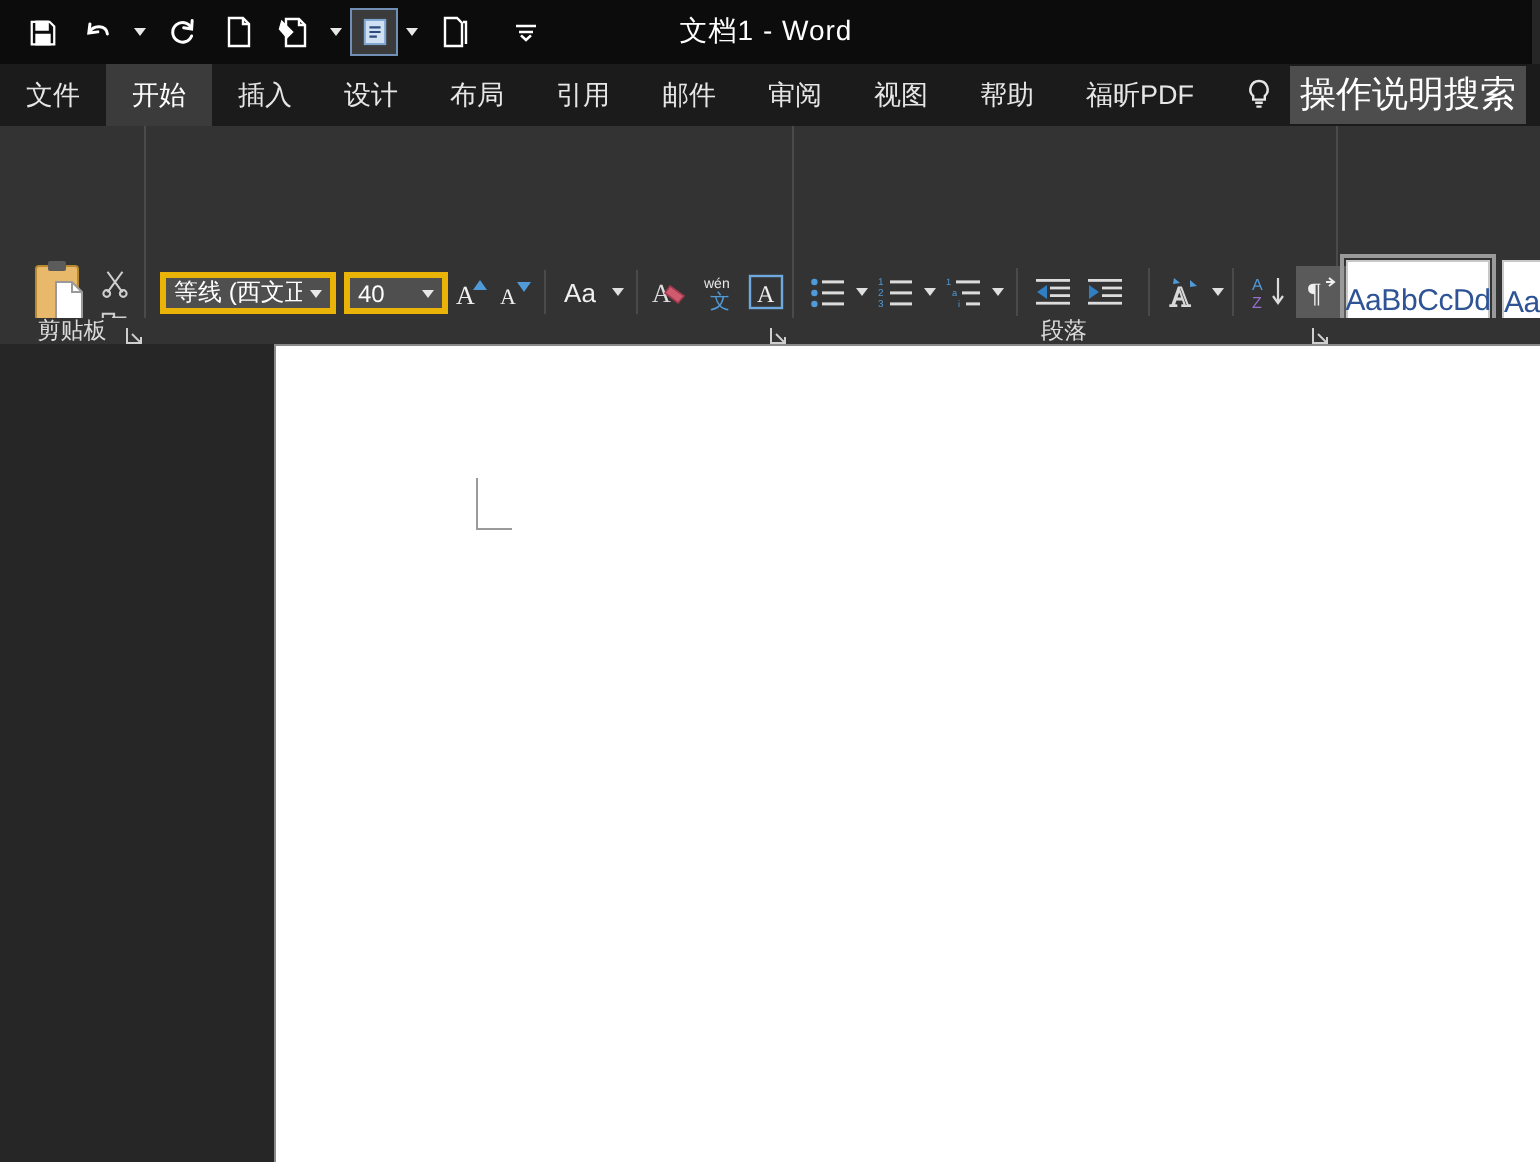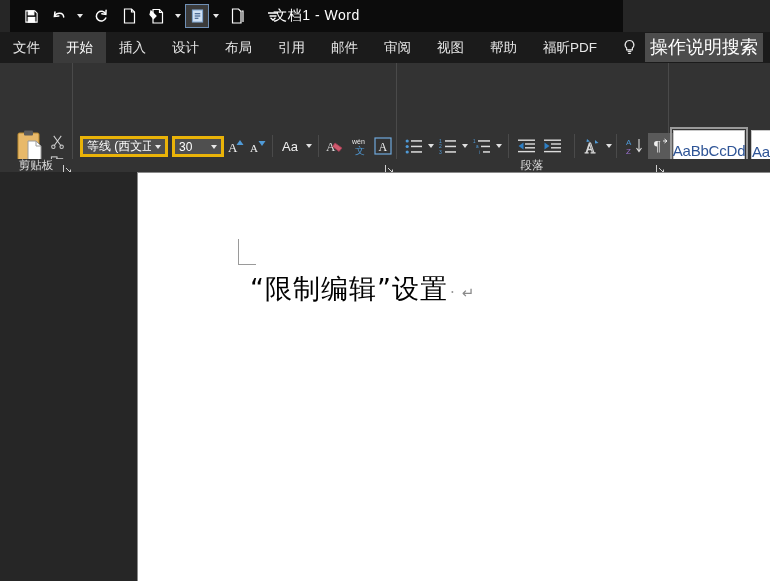--- a/index.html
+++ b/index.html
@@ -6,21 +6,21 @@
   html, body {
     width: 770px; height: 581px;
     background: #262626;
     font-family: "Liberation Sans", "DejaVu Sans", sans-serif;
     overflow: hidden;
   }
   #app { position: relative; width: 770px; height: 581px; }
 
   
   .titlebar {
-    position: absolute; left: 10px; top: 0; width: 613px; height: 32px;
+    position: absolute; left: 0; top: 0; width: 766px; height: 32px;
     background: #0c0c0c;
     display: flex; align-items: center;
   }
   .qat { display: flex; align-items: center; padding-left: 8px; gap: 2px; }
   .qat-btn {
     width: 26px; height: 24px;
     display: flex; align-items: center; justify-content: center;
     color: #ffffff;
   }
   .qat-btn svg { display: block; }
@@ -300,21 +300,21 @@
     </div>
 
     <div class="combo" style="left:80px; top:73px; width:88px; height:21px">
       <span class="cval">等线 (西文正</span>
       <span class="cbtn">
           <i class="caret-dn"></i>
         </span>
     </div>
 
     <div class="combo" style="left:172px; top:73px; width:52px; height:21px">
-      <span class="cval">30</span>
+      <span class="cval">40</span>
       <span class="cbtn">
           <i class="caret-dn"></i>
         </span>
     </div>
 
     <div class="ib" style="left:226px; top:72px; width:21px; height:22px">
       <span>
         <svg width="18" height="16" viewBox="0 0 18 16">
           <text x="0" y="14" font-size="13" fill="#f0f0f0" font-family="Liberation Serif, serif">A</text>
           <path d="M12 2 L15.5 7 L8.5 7z" fill="#4f9ad7"></path>
@@ -670,21 +670,16 @@
           <path d="M1.5 1 v7.5 h7.5"></path>
           <path d="M4 4 L8.5 8.5"></path>
           <path d="M8.5 5.5 v3 h-3"></path>
         </svg>
     </div>
   </div>
 
   <div class="canvas">
     <div class="page">
       <div class="corner-mark"></div>
-      <div class="doc-line">
-        <span>“限制编辑”设置</span>
-        <span class="space-dot">·</span>
-        <span class="pilcrow">↵</span>
-      </div>
     </div>
   </div>
 
 </div>
 
 </body></html>

